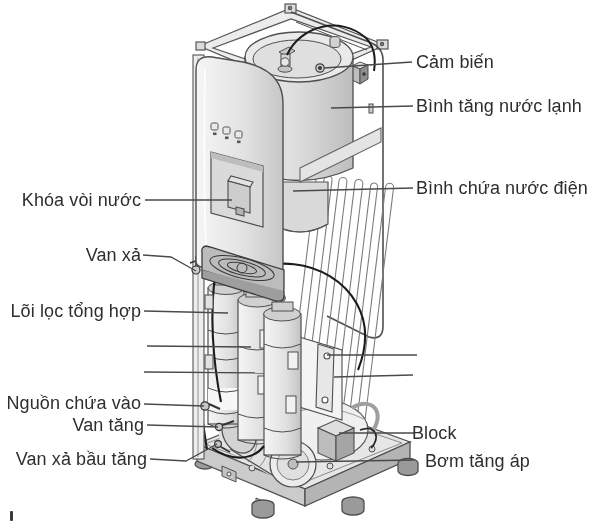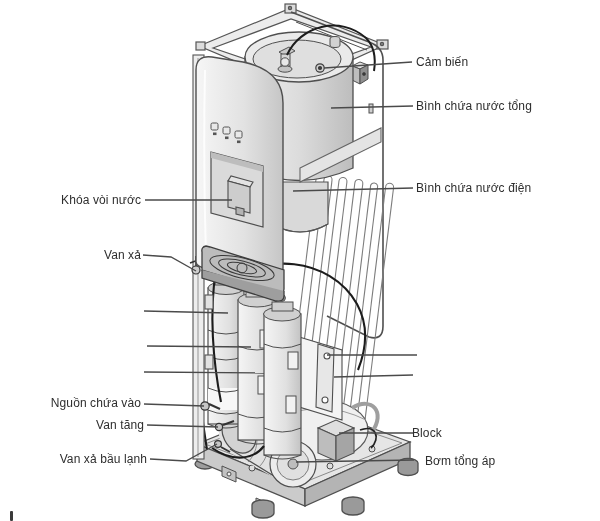--- a/index.html
+++ b/index.html
@@ -2,21 +2,21 @@
 <html><head>
 <meta charset="utf-8">
 <style>
   html,body{margin:0;padding:0;background:#fff;}
   .canvas{
     position:relative;width:600px;height:521px;background:#ffffff;
     font-family:"Liberation Sans","DejaVu Sans",sans-serif;overflow:hidden;
   }
   .art{position:absolute;left:0;top:0;}
   .lbl{
-    position:absolute;font-size:12px;line-height:18px;color:#2e2e2e;
+    position:absolute;font-size:18px;line-height:18px;color:#2e2e2e;
     white-space:nowrap;letter-spacing:.1px;
   }
   .lbl.left{text-align:left;}
   .stray{position:absolute;left:10px;top:511px;width:3px;height:10px;background:#3a3a3a;border-radius:1px;}
 </style>
 </head>
 <body>
 
 <div class="canvas">
 
@@ -265,24 +265,25 @@
     <path d="M413,188 L293,191"></path>
     <path d="M417,355 L327,355"></path>
     <path d="M413,375 L334,377"></path>
     <path d="M414,433 L339,433"></path>
     <path d="M414,460 L296,462"></path>
   </g>
 </svg>
 
 <div class="lbl left" style="right:459px;top:191px">Khóa vòi nước</div>
 <div class="lbl left" style="right:459px;top:246px">Van xả</div>
+<div class="lbl left" style="right:459px;top:302px">Lõi lọc tổng hợp</div>
 <div class="lbl left" style="right:459px;top:394px">Nguồn chứa vào</div>
 <div class="lbl left" style="right:456px;top:416px">Van tăng</div>
-<div class="lbl left" style="right:453px;top:450px">Van xả bầu lạnh</div>
+<div class="lbl left" style="right:453px;top:450px">Van xả bầu tăng</div>
 
 <div class="lbl" style="left:416px;top:53px">Cảm biến</div>
-<div class="lbl" style="left:416px;top:97px">Bình chứa nước tổng</div>
+<div class="lbl" style="left:416px;top:97px">Bình tăng nước lạnh</div>
 <div class="lbl" style="left:416px;top:179px">Bình chứa nước điện</div>
 <div class="lbl" style="left:412px;top:424px">Block</div>
-<div class="lbl" style="left:425px;top:452px">Bơm tổng áp</div>
+<div class="lbl" style="left:425px;top:452px">Bơm tăng áp</div>
 
 <div class="stray"></div>
 </div>
 
 </body></html>

